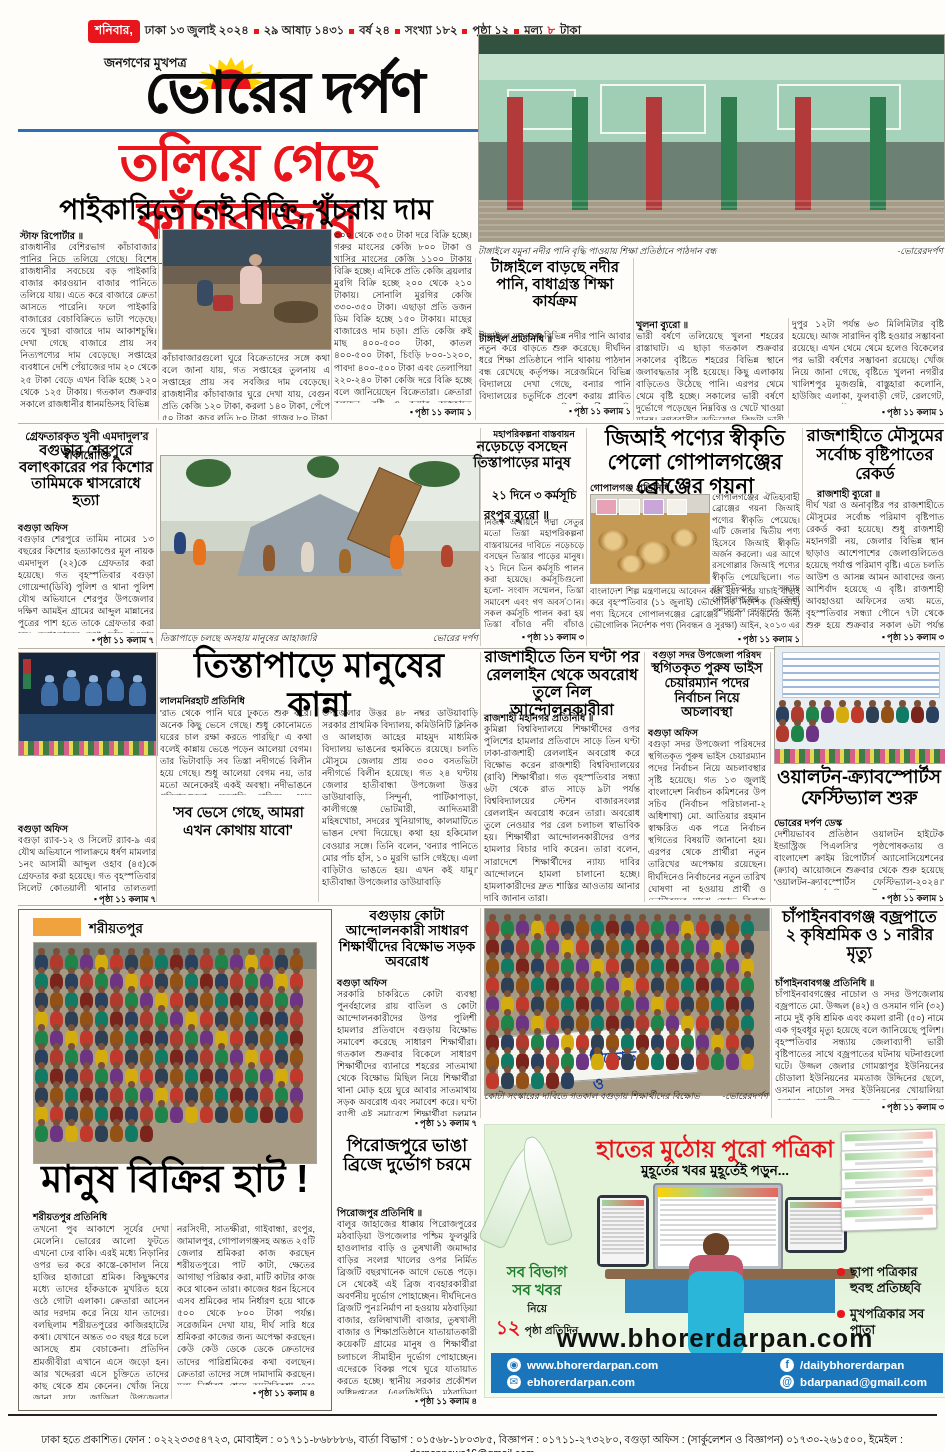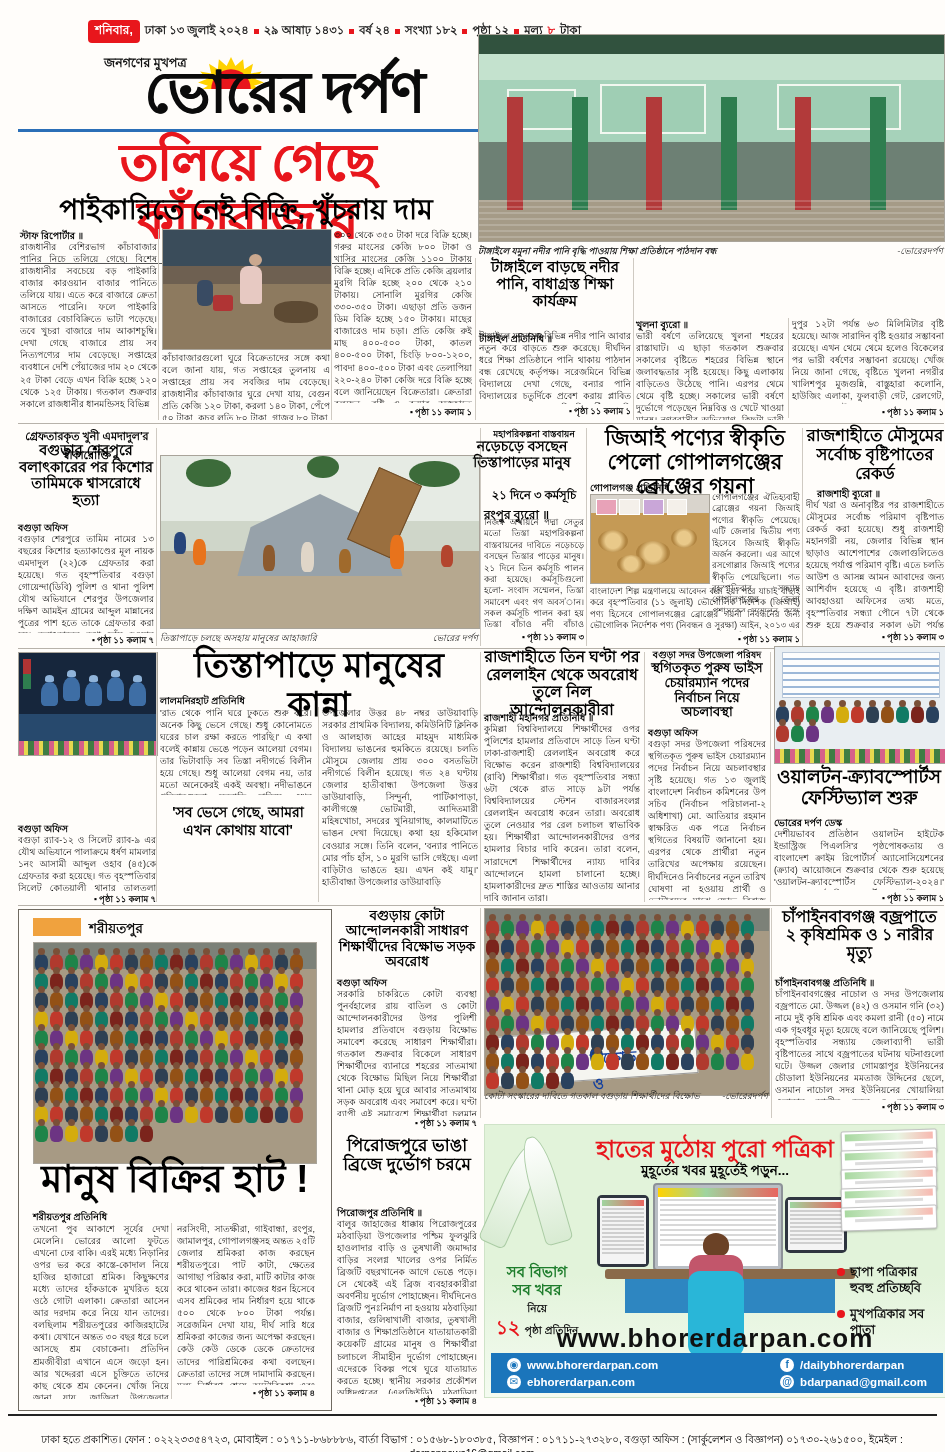--- a/index.html
+++ b/index.html
@@ -140,21 +140,21 @@
     <div class="sign" style="left:64%;top:24%;width:26%;height:20%;"></div>
     <div class="sign" style="left:6%;top:26%;width:14%;height:18%;"></div>
     <div class="pillar" style="left:6%;background:#b23a3a;"></div>
     <div class="pillar" style="left:20%;background:#2e7d4f;"></div>
     <div class="pillar" style="left:36%;background:#b23a3a;"></div>
     <div class="pillar" style="left:52%;background:#2e7d4f;"></div>
     <div class="pillar" style="left:68%;background:#b23a3a;"></div>
     <div class="pillar" style="left:84%;background:#2e7d4f;"></div>
     <div class="ripples"></div>
   </div>
-  <div class="abs cap" style="left:478px;top:244px;width:330px;font-style:italic;font-weight:bold;">টাঙ্গাইলে যমুনা নদীর পানি বৃদ্ধি পাওয়ায় শিক্ষা প্রতিষ্ঠানে পাঠদান বন্ধ</div>
+  <div class="abs cap" style="left:478px;top:244px;width:330px;font-style:italic;">টাঙ্গাইলে যমুনা নদীর পানি বৃদ্ধি পাওয়ায় শিক্ষা প্রতিষ্ঠানে পাঠদান বন্ধ</div>
   <div class="abs credit" style="left:830px;top:244px;width:113px;font-style:italic;">-ভোরেরদর্পণ</div>
 
   <div class="abs head" style="left:18px;top:134px;width:458px;font-size:51px;color:#e8161c;letter-spacing:-1px;text-shadow:1px 0 #e8161c;">তলিয়ে গেছে কাঁচাবাজার</div>
   <div class="abs head" style="left:20px;top:194px;width:452px;font-size:28px;border-bottom:1px solid #555;padding-bottom:5px;">পাইকারিতে নেই বিক্রি, খুঁচরায় দাম আকাশচুম্বি</div>
   <div class="abs byline" style="left:20px;top:229px;width:138px;">স্টাফ রিপোর্টার ॥</div>
   <div class="abs just" style="left:20px;top:241px;width:137px;height:180px;">রাজধানীর বেশিরভাগ কাঁচাবাজার পানির নিচে তলিয়ে গেছে। বিশেষ রাজধানীর সবচেয়ে বড় পাইকারি বাজার কারওয়ান বাজার পানিতে তলিয়ে যায়। এতে করে বাজারে ক্রেতা আসতে পারেনি। ফলে পাইকারি বাজারের বেচাবিক্রিতে ভাটা পড়েছে। তবে খুচরা বাজারে দাম আকাশচুম্বি। দেখা গেছে বাজারে প্রায় সব নিত্যপণ্যের দাম বেড়েছে। সপ্তাহের ব্যবধানে দেশি পেঁয়াজের দাম ২০ থেকে ২৫ টাকা বেড়ে এখন বিক্রি হচ্ছে ১২০ থেকে ১২৫ টাকায়। গতকাল শুক্রবার সকালে রাজধানীর ধানমন্ডিসহ বিভিন্ন</div>
 
   <div class="photo market" style="left:162px;top:229px;width:168px;height:119px;">
     <div class="abs" style="left:46%;top:30%;width:22px;height:38px;background:#e7c9c2;border-radius:8px 8px 3px 3px;"></div>
     <div class="abs" style="left:51%;top:20%;width:13px;height:12px;background:#caa88f;border-radius:50%;"></div>

